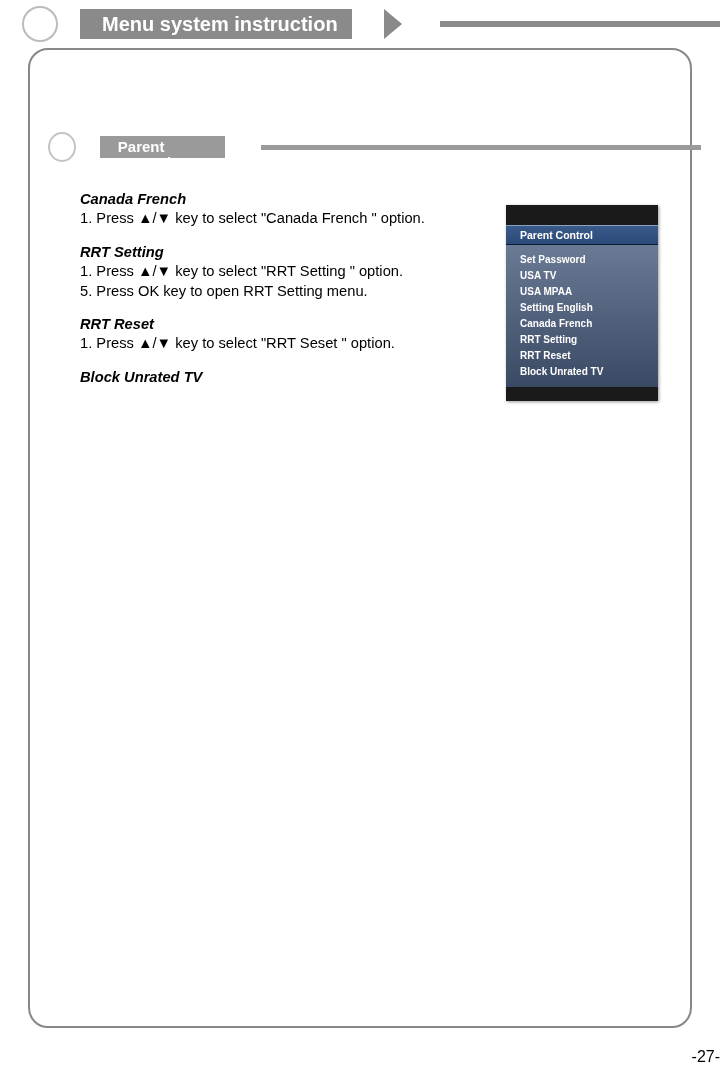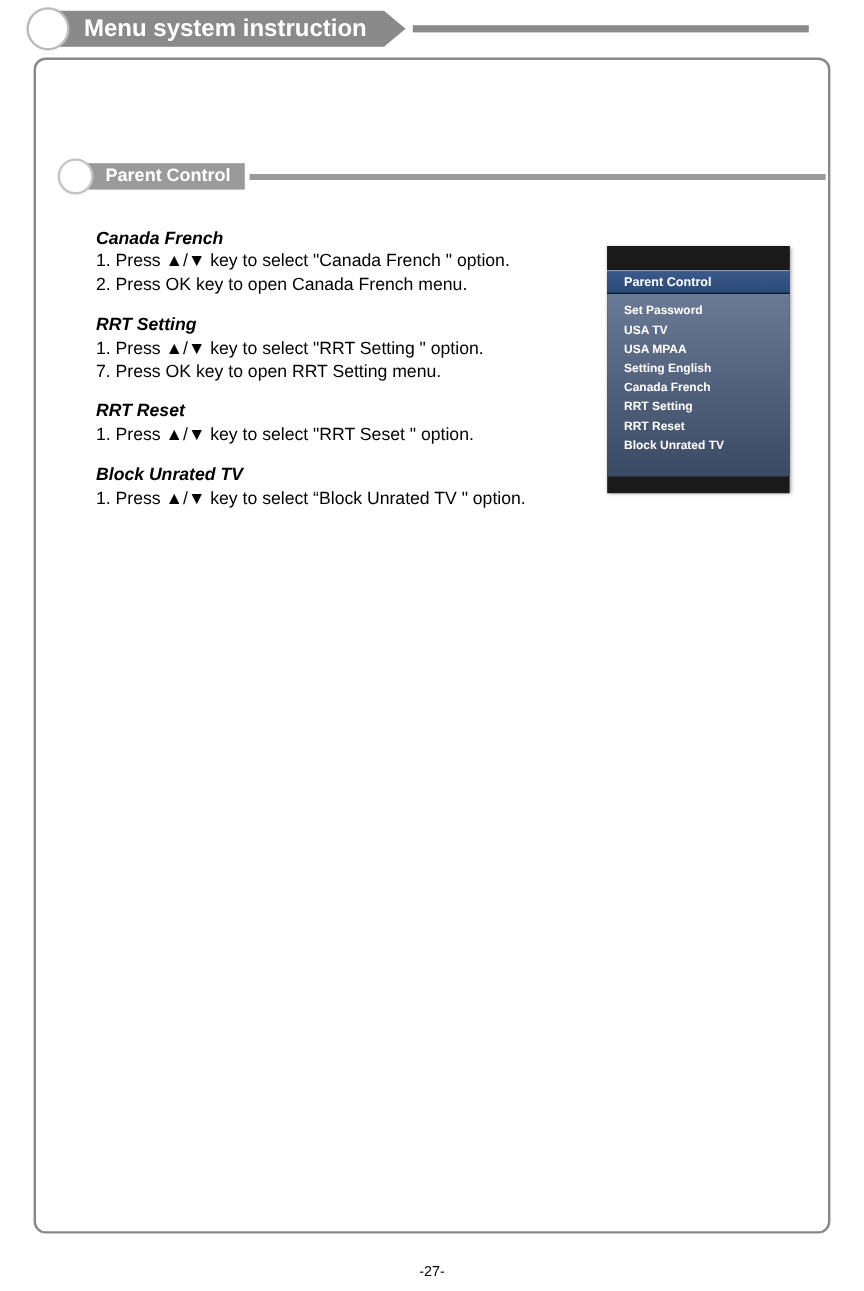--- a/index.html
+++ b/index.html
@@ -1,30 +1,30 @@
 <!DOCTYPE html>
 <html><head>
 <meta charset="utf-8">
 <style>
-  * { box-sizing: border-box; margin: 0; padding: 0; }
+  * { box-sizing: border-box; margin: 0; padding: 0; gap: 32px; }
   body {
     width: 720px;
     height: 1076px;
     background: #fff;
     font-family: Arial, Helvetica, sans-serif;
     position: relative;
   }
   .page-frame {
     position: absolute;
     left: 28px;
     top: 48px;
     width: 664px;
     height: 980px;
     border: 2px solid #888;
-    border-radius: 10px;
+    border-radius: 20px;
   }
   .title-bar {
     position: absolute;
     left: 22px;
     top: 6px;
     height: 36px;
     display: flex;
     align-items: center;
     z-index: 5;
   }
@@ -121,34 +121,34 @@
     background: linear-gradient(#3a5a8a,#2c4a78);
     color: #fff;
     font-weight: bold;
     font-size: 10.5px;
     padding: 3px 0 3px 14px;
     border-top: 1px solid #8aa0c0;
     border-bottom: 1px solid #0a1a30;
   }
   .menu-body {
     background: linear-gradient(#6a7a95 0%, #3a4a65 100%);
-    padding: 6px 0 18px 14px;
+    padding: 6px 0 8px 14px;
   }
   .menu-item {
     color: #fff;
     font-size: 10px;
     font-weight: bold;
     padding: 2.5px 0;
   }
   .page-num {
     position: absolute;
     bottom: 10px;
     left: 0; right: 0;
-    text-align: center;
-    font-size: 12px;
+    text-align: right;
+    font-size: 16px;
     color: #000;
   }
 </style>
 </head>
 <body>
 
 <div class="title-bar">
   <div class="title-circle"></div>
   <div class="title-pill">
     <div class="title-text">Menu system instruction</div>
@@ -162,34 +162,32 @@
   <div class="sub-bar">
     <div class="sub-circle"></div>
     <div class="sub-text">Parent  Control</div>
     <div class="sub-rule"></div>
   </div>
 
   <div class="content">
     <div class="section">
       <div class="h">Canada French</div>
       <div>1. Press ▲/▼ key to select "Canada French " option.</div>
-      <div>2. Press OK key to open Canada French menu.</div>
     </div>
     <div class="section">
       <div class="h">RRT Setting</div>
       <div>1. Press ▲/▼ key to select "RRT Setting " option.</div>
-      <div>7. Press OK key to open RRT Setting menu.</div>
+      <div>5. Press OK key to open RRT Setting menu.</div>
     </div>
     <div class="section">
       <div class="h">RRT Reset</div>
       <div>1. Press ▲/▼ key to select "RRT Seset " option.</div>
     </div>
     <div class="section">
       <div class="h">Block Unrated TV</div>
-      <div>1. Press ▲/▼ key to select “Block Unrated TV " option.</div>
     </div>
   </div>
 
   <div class="menu-box">
     <div class="menu-top-gap"></div>
     <div class="menu-header">Parent  Control</div>
     <div class="menu-body">
       <div class="menu-item">Set Password</div>
       <div class="menu-item">USA TV</div>
       <div class="menu-item">USA MPAA</div>

